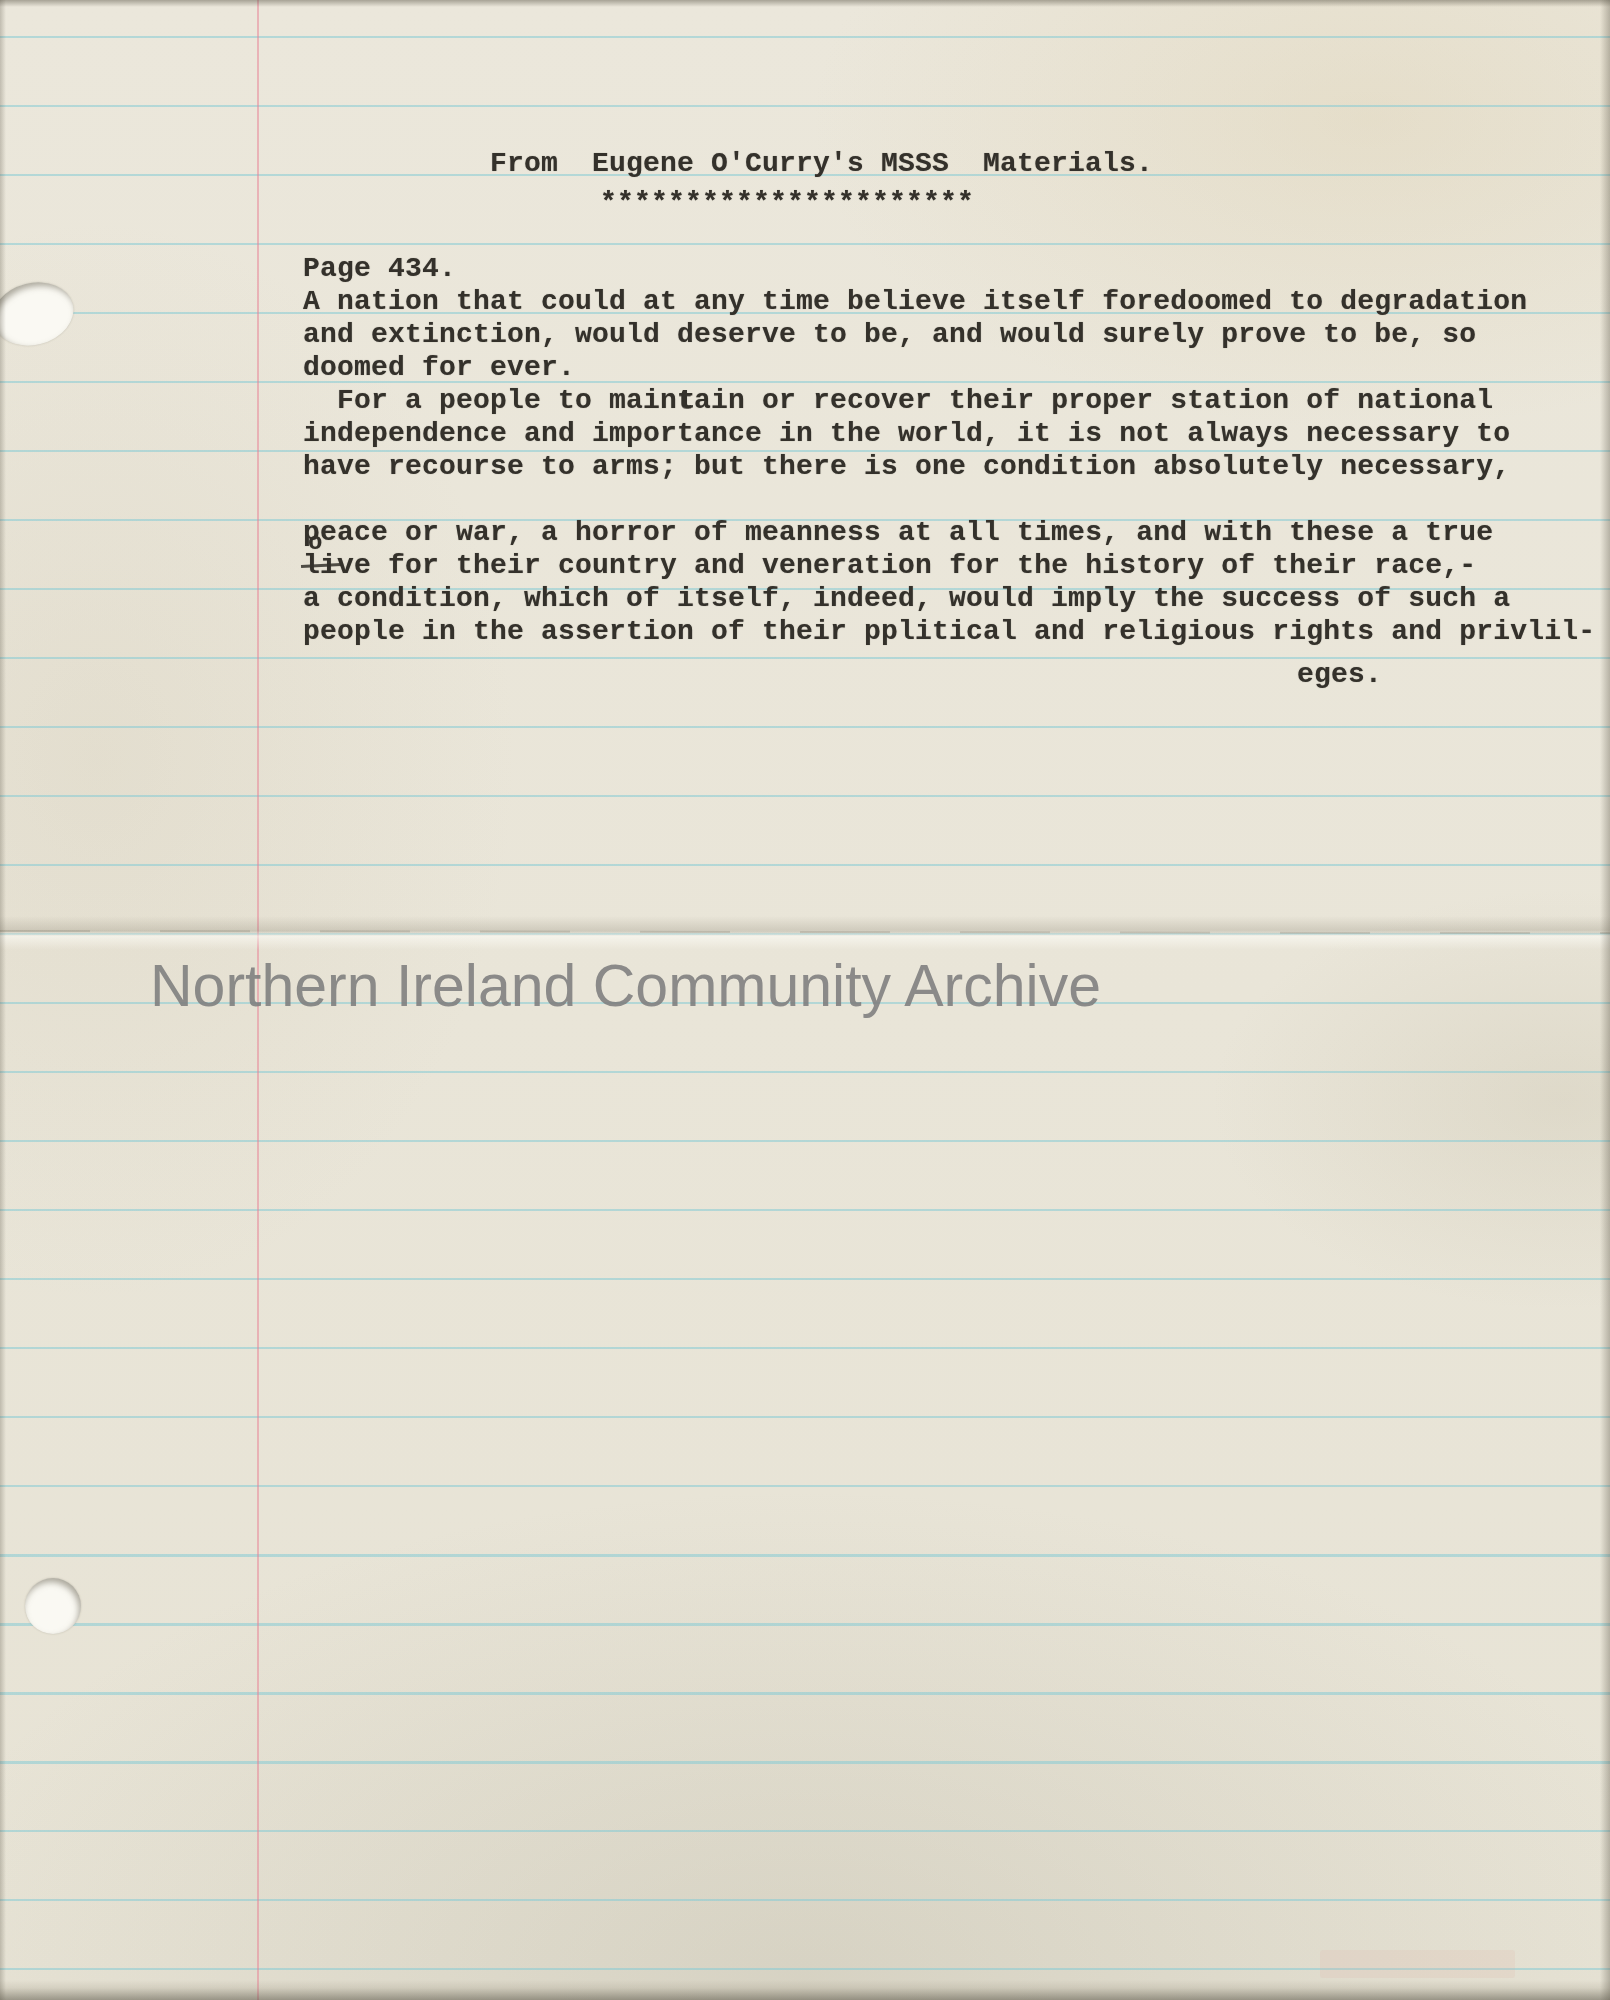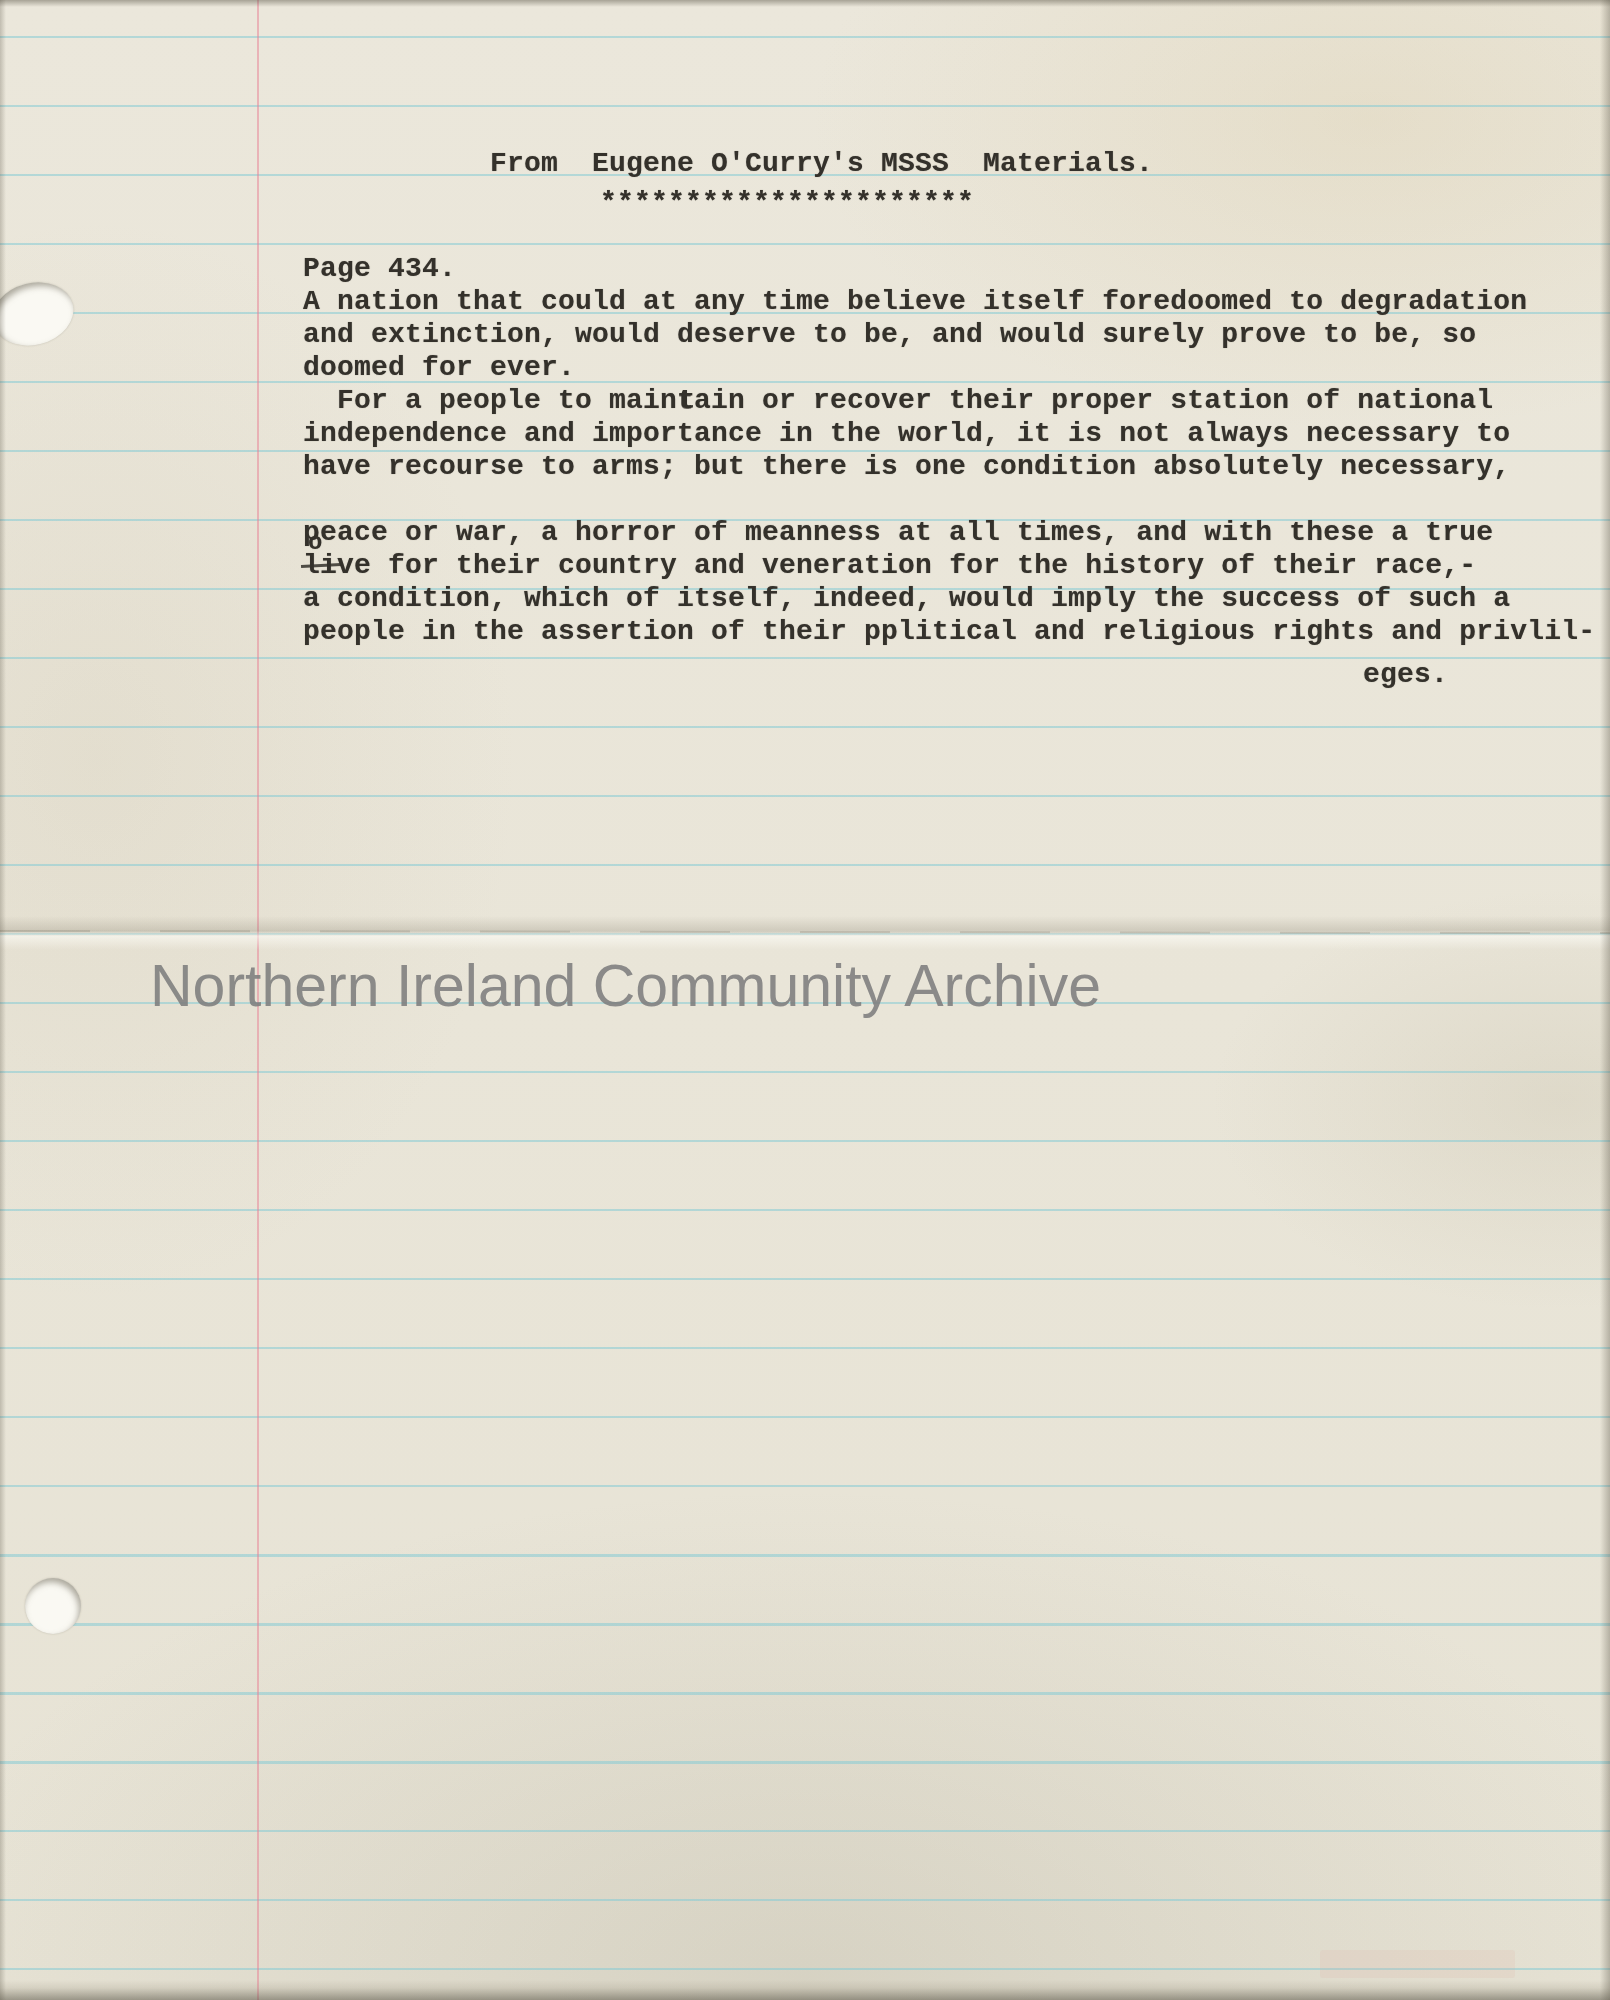--- a/index.html
+++ b/index.html
@@ -118,21 +118,21 @@
 
   <div class="tw" style="top:384px;"><span>  For a people to main</span><span class="overstrike">t</span><span>ain or recover their proper station of national</span></div>
   <div class="tw" style="top:450px;">have recourse to arms; but there is one condition absolutely necessary,</div>
   <div class="tw" style="top:516px;">peace or war, a horror of meanness at all times, and with these a true</div>
 
   <div class="tw" style="top:549px;"><span>l</span><span class="struck"><span class="corr-o">o</span><span>i</span></span><span>ve for their country and veneration for the history of their race,-</span></div>
 
   <div class="tw" style="top:582px;">a condition, which of itself, indeed, would imply the success of such a</div>
   <div class="tw" style="top:615px;">people in the assertion of their pplitical and religious rights and privlil-</div>
 
-  <div class="tw" style="top:658px;left:1363px;">eges.</div>
+  <div class="tw" style="top:658px;left:1297px;">eges.</div>
 
   <div class="watermark">Northern Ireland Community Archive</div>
 
   <div class="hole top"></div>
   <div class="hole bottom"></div>
 
   <div class="faint-stamp"></div>
 
   <div class="edge-top"></div>
   <div class="edge-bottom"></div>

